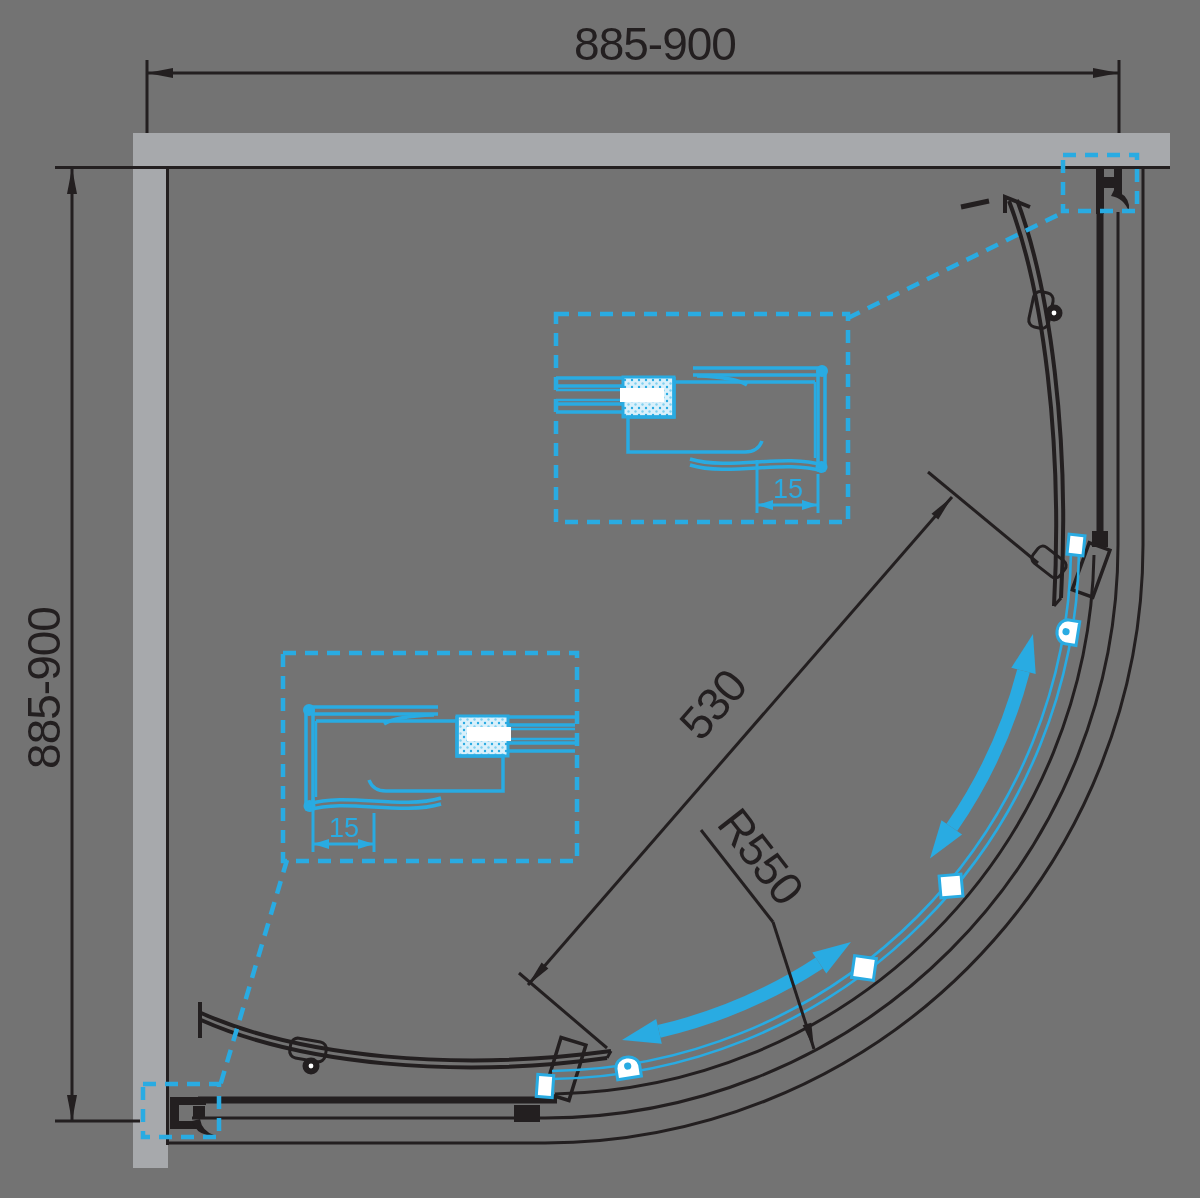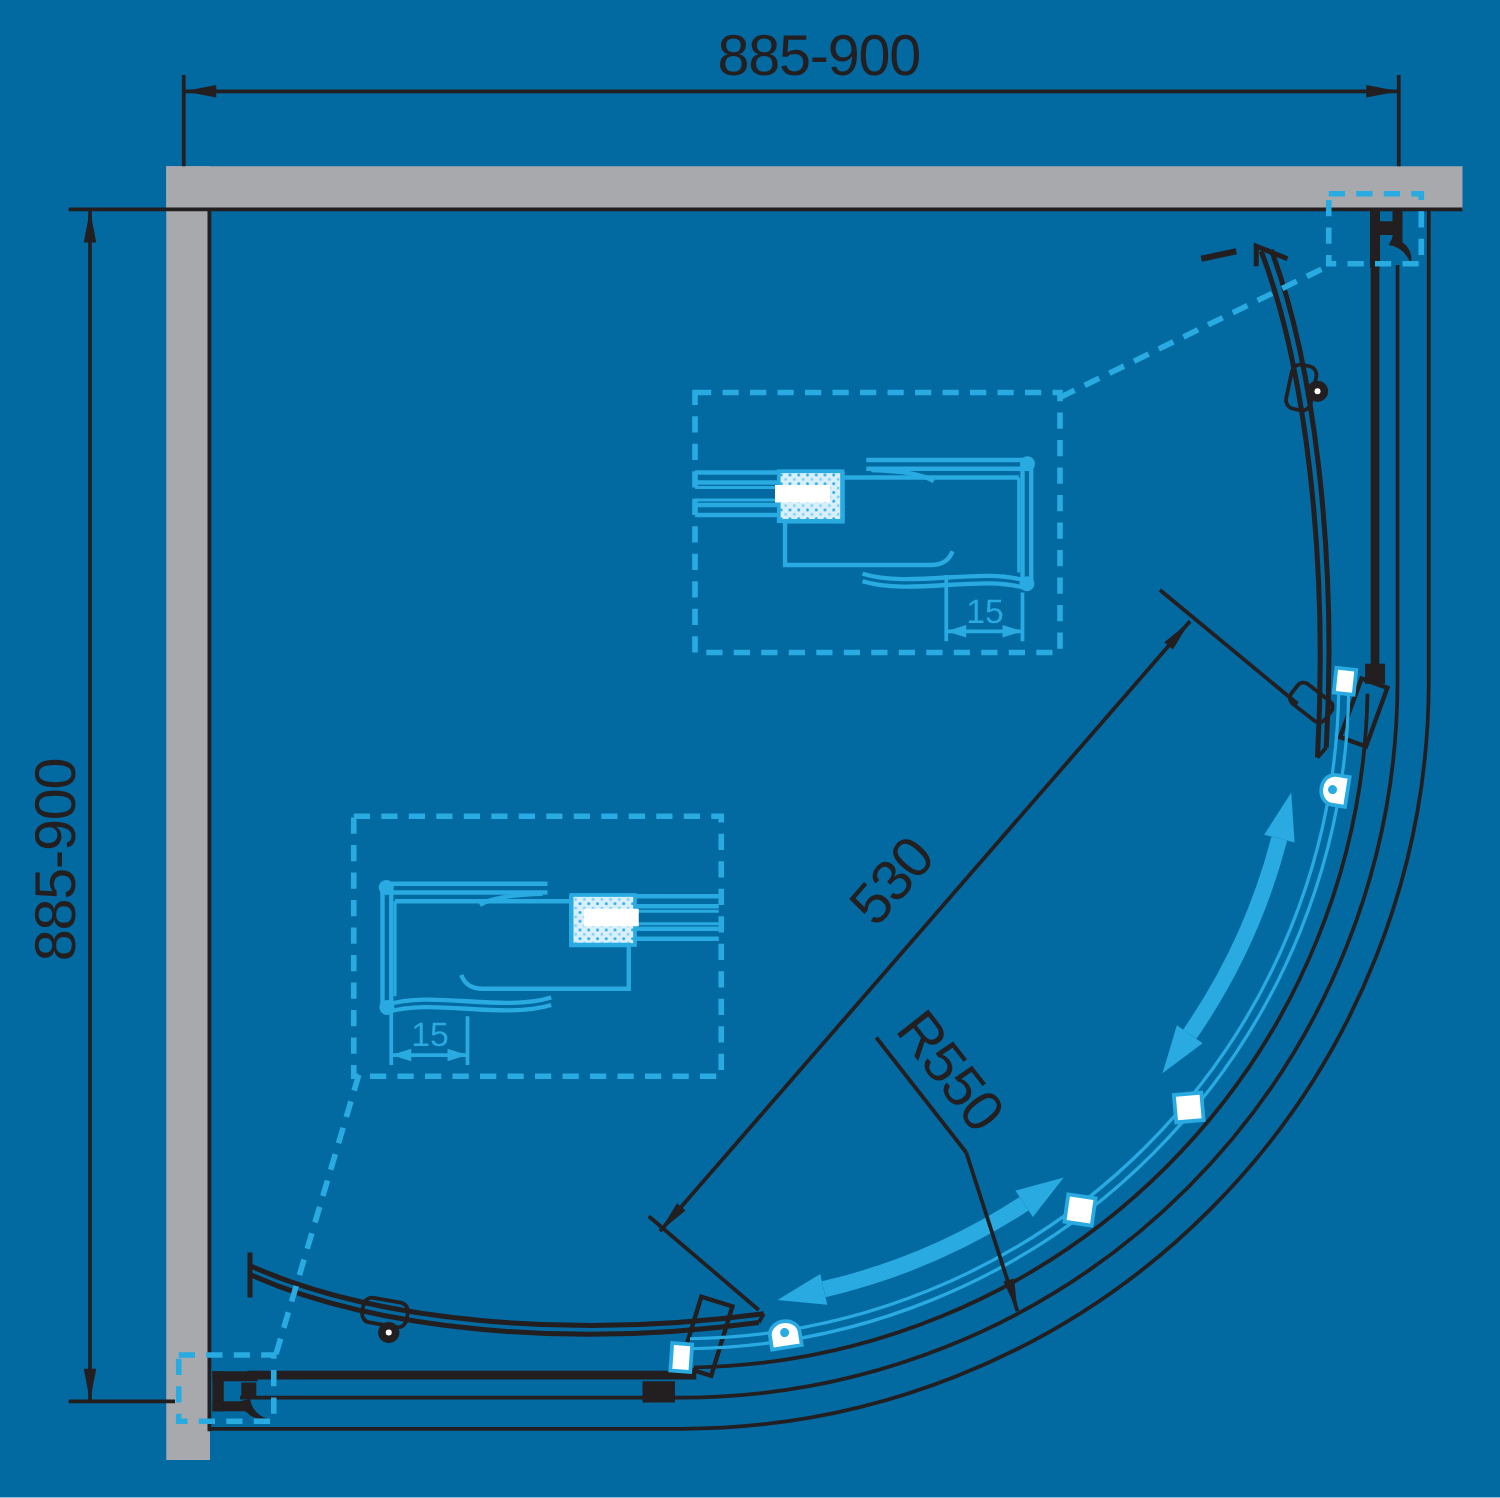--- a/index.html
+++ b/index.html
@@ -1,16 +1,16 @@
 <!DOCTYPE html>
 <html><head>
 <meta charset="utf-8">
 <style>
   html,body{margin:0;padding:0;background:#ffffff;}
-  .stage{width:1200px;height:1198px;position:relative;background:#0369a1;overflow:hidden;}
+  .stage{width:1200px;height:1198px;position:relative;background:#737373;overflow:hidden;}
   svg{display:block;}
   text{font-family:"Liberation Sans","DejaVu Sans",sans-serif;}
   .dimtext{font-size:46px;fill:#231F20;letter-spacing:-1px;}
   .cyantext{font-size:27px;fill:#29ABE2;}
 </style>
 </head>
 <body>
 
 <div class="stage">
 <svg width="1200" height="1198" viewBox="0 0 1200 1198" xmlns="http://www.w3.org/2000/svg">

